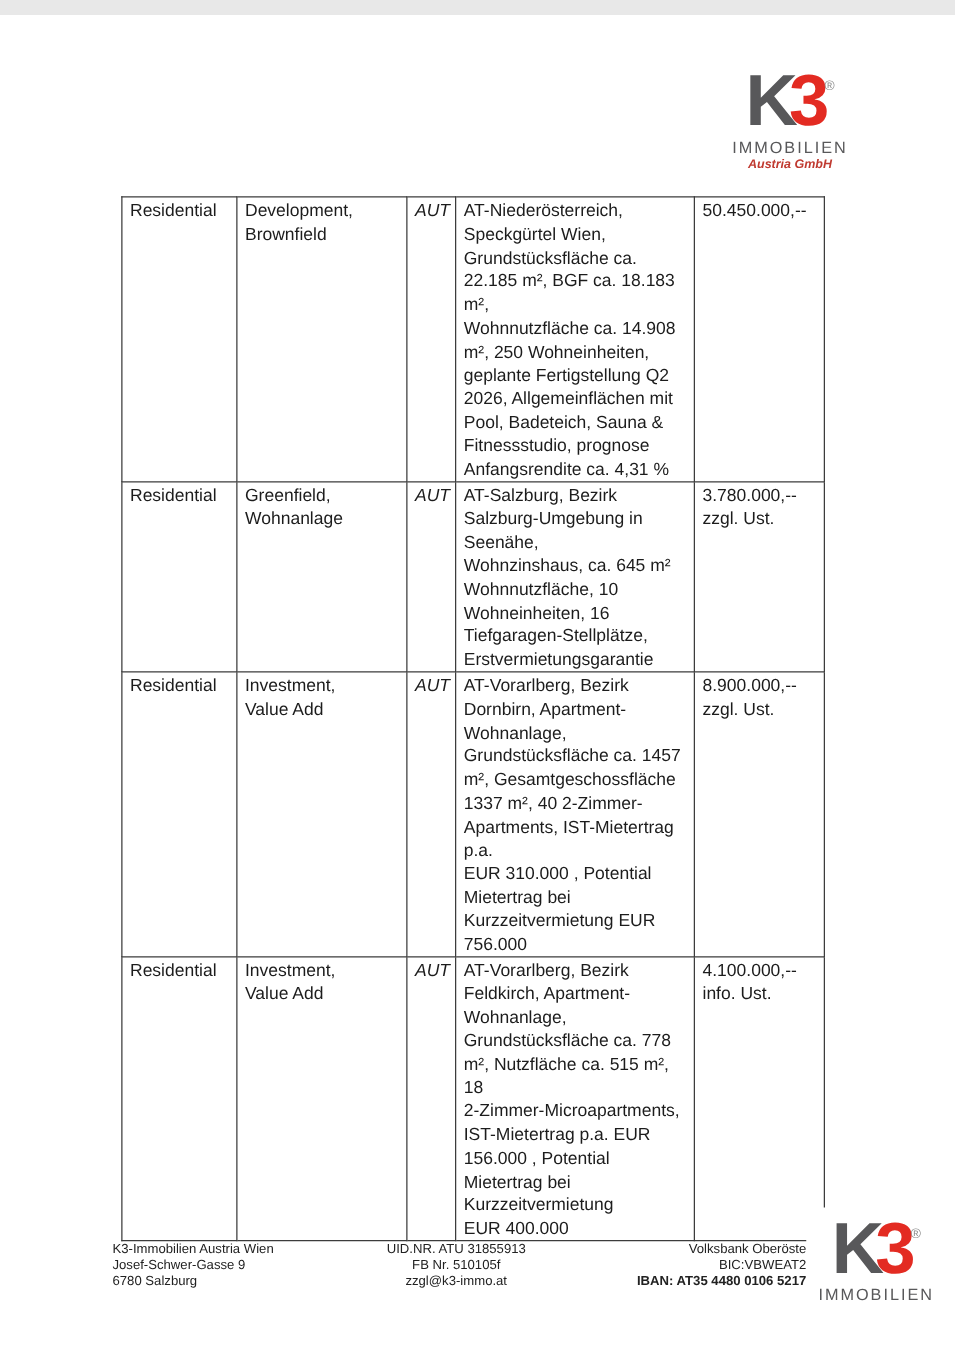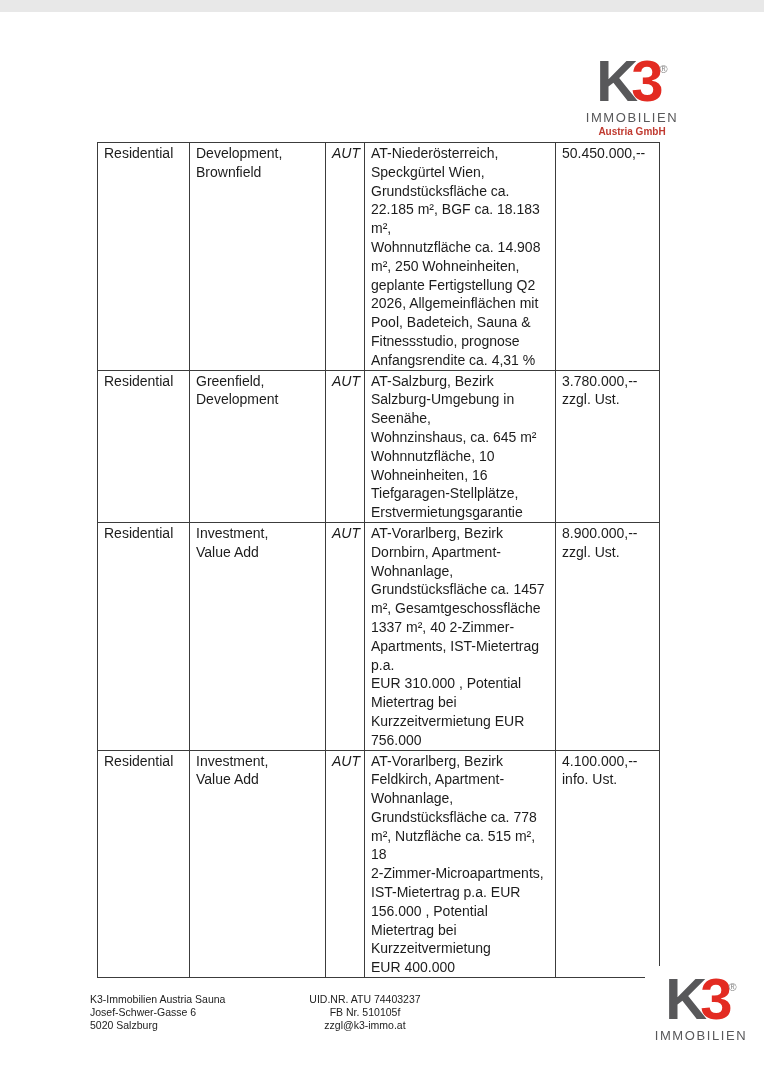--- a/index.html
+++ b/index.html
@@ -14,24 +14,24 @@
   }
   
   .logo{position:absolute;text-align:center;}
   .logo-top{left:584px;top:42px;width:96px;}
   .logo-bottom{left:645px;top:954px;width:112px;height:112px;background:#ffffff;z-index:5;padding-top:6px;box-sizing:border-box;}
   .logo-mark{font-weight:bold;font-size:58px;line-height:0.92;letter-spacing:-7px;white-space:nowrap;}
   .logo-k{color:#58585a;}
   .logo-3{color:#e32b22;}
   .logo-r{font-size:11px;letter-spacing:0;color:#8a8a8a;vertical-align:28px;margin-left:3px;font-weight:normal;}
   .logo-immobilien{font-size:13px;color:#58585a;letter-spacing:1.6px;margin-top:3px;white-space:nowrap;text-align:center;}
-  .logo-austria{font-size:10px;color:#c03a30;font-weight:bold;margin-top:1px;}
+  .logo-austria{font-size:10px;color:#c03a30;font-weight:bold;margin-top:1px;font-style:italic;}
   
   table.listing{
-    position:absolute;left:97px;top:130px;
+    position:absolute;left:97px;top:145px;
     border-collapse:collapse;
     table-layout:fixed;
     width:562px;
   }
   table.listing td{
     border:1px solid #3c3c3c;
     vertical-align:top;
     font-size:14px;
     line-height:18.8px;
     padding:1px 2px 0 6px;
@@ -82,21 +82,21 @@
 geplante Fertigstellung Q2
 2026, Allgemeinflächen mit
 Pool, Badeteich, Sauna &amp;
 Fitnessstudio, prognose
 Anfangsrendite ca. 4,31 %</td>
         <td class="c-price">50.450.000,--</td>
       </tr>
       <tr style="height:151px">
         <td class="c-category">Residential</td>
         <td class="c-type">Greenfield,
-Development</td>
+Wohnanlage</td>
         <td class="c-country">AUT</td>
         <td class="c-desc">AT-Salzburg, Bezirk
 Salzburg-Umgebung in
 Seenähe,
 Wohnzinshaus, ca. 645 m²
 Wohnnutzfläche, 10
 Wohneinheiten, 16
 Tiefgaragen-Stellplätze,
 Erstvermietungsgarantie</td>
         <td class="c-price">3.780.000,--
@@ -139,30 +139,35 @@
 Mietertrag bei
 Kurzzeitvermietung
 EUR 400.000</td>
         <td class="c-price">4.100.000,--
 info. Ust.</td>
       </tr>
     </tbody>
   </table>
 
   <div class="footer-block footer-left">
-    <div class="footer-line">K3-Immobilien Austria Sauna</div>
-    <div class="footer-line">Josef-Schwer-Gasse 6</div>
-    <div class="footer-line">5020 Salzburg</div>
+    <div class="footer-line">K3-Immobilien Austria Wien</div>
+    <div class="footer-line">Josef-Schwer-Gasse 9</div>
+    <div class="footer-line">6780 Salzburg</div>
   </div>
 
   <div class="footer-block footer-center">
-    <div class="footer-line">UID.NR. ATU 74403237</div>
+    <div class="footer-line">UID.NR. ATU 31855913</div>
     <div class="footer-line">FB Nr. 510105f</div>
     <div class="footer-line">zzgl@k3-immo.at</div>
   </div>
 
+  <div class="footer-block footer-right">
+    <div class="footer-line">Volksbank Oberöste</div>
+    <div class="footer-line">BIC:VBWEAT2</div>
+    <div class="footer-line bold">IBAN: AT35 4480 0106 5217</div>
+  </div>
 
   <div class="logo logo-bottom">
     <div class="logo-mark"><span class="logo-k">K</span><span class="logo-3">3</span><span class="logo-r">®</span></div>
     <div class="logo-immobilien">IMMOBILIEN</div>
   </div>
 
 </div>
 
 </body></html>

